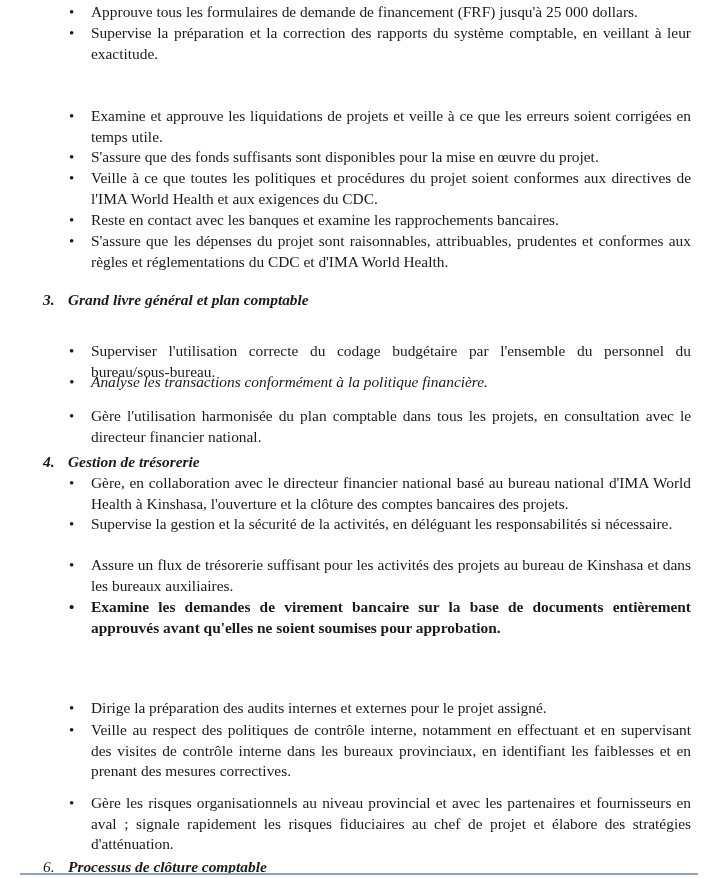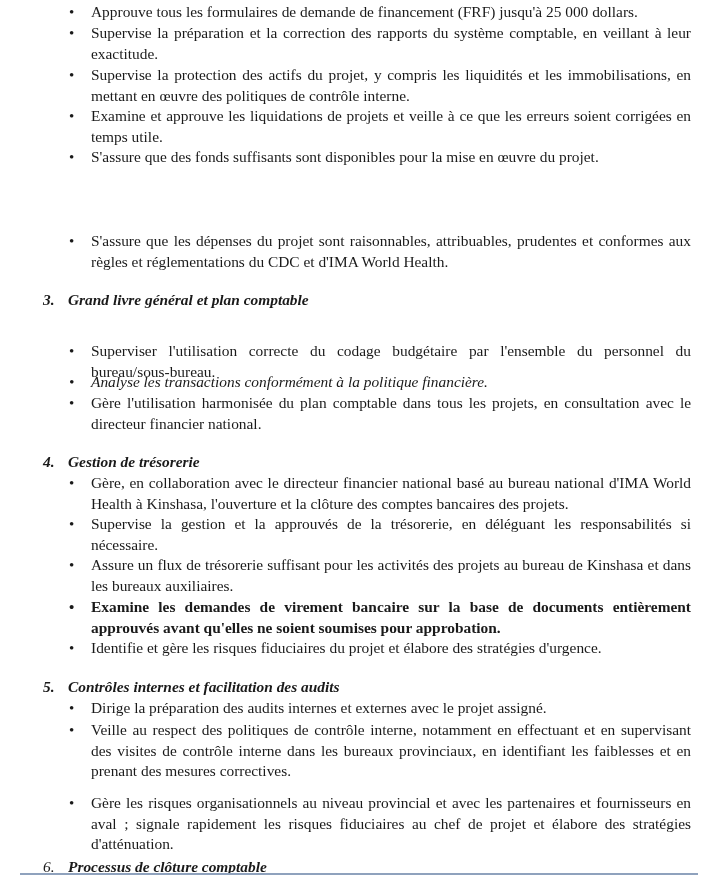--- a/index.html
+++ b/index.html
@@ -27,45 +27,42 @@
     background: #8fa2bd;
   }
 </style>
 </head>
 <body>
 
 <div class="page">
 
   <div class="bul" style="top:2px;">Approuve tous les formulaires de demande de financement (FRF) jusqu'à 25 000 dollars.</div>
   <div class="bul" style="top:23px;">Supervise la préparation et la correction des rapports du système comptable, en veillant à leur exactitude.</div>
-  <div class="bul" style="top:65px;">Supervise la protection des actifs du projet, y compris les liquidités et les immobilisations, en mettant en œuvre des politiques de contrôle interne.</div>
   <div class="bul" style="top:106px;">Examine et approuve les liquidations de projets et veille à ce que les erreurs soient corrigées en temps utile.</div>
   <div class="bul" style="top:147px;">S'assure que des fonds suffisants sont disponibles pour la mise en œuvre du projet.</div>
+  <div class="bul" style="top:168px;">Veille à ce que toutes les politiques et procédures du projet soient conformes aux directives de l'IMA World Health et aux exigences du CDC.</div>
+  <div class="bul" style="top:210px;">Reste en contact avec les banques et examine les rapprochements bancaires.</div>
   <div class="bul" style="top:231px;">S'assure que les dépenses du projet sont raisonnables, attribuables, prudentes et conformes aux règles et réglementations du CDC et d'IMA World Health.</div>
 
   <div class="head" style="top:290px;">
     <span class="num">3.</span><span>Grand livre général et plan comptable</span>
   </div>
   <div class="bul" style="top:331px;margin-top:10px;">Superviser l'utilisation correcte du codage budgétaire par l'ensemble du personnel du bureau/sous-bureau.</div>
   <div class="bul" style="top:372px;font-style:italic;">Analyse les transactions conformément à la politique financière.</div>
-  <div class="bul" style="top:393px;">Gère l'utilisation harmonisée du plan comptable dans tous les projets, en consultation avec le directeur financier national.</div>
+  <div class="bul" style="top:406px;">Gère l'utilisation harmonisée du plan comptable dans tous les projets, en consultation avec le directeur financier national.</div>
 
   <div class="head" style="top:452px;">
     <span class="num">4.</span><span>Gestion de trésorerie</span>
   </div>
   <div class="bul" style="top:473px;">Gère, en collaboration avec le directeur financier national basé au bureau national d'IMA World Health à Kinshasa, l'ouverture et la clôture des comptes bancaires des projets.</div>
-  <div class="bul" style="top:514px;">Supervise la gestion et la approuvés de la trésorerie, en déléguant les responsabilités si nécessaire.</div>
+  <div class="bul" style="top:514px;">Supervise la gestion et la sécurité de la activités, en déléguant les responsabilités si nécessaire.</div>
   <div class="bul" style="top:555px;">Assure un flux de trésorerie suffisant pour les activités des projets au bureau de Kinshasa et dans les bureaux auxiliaires.</div>
   <div class="bul" style="top:597px;font-weight:bold;">Examine les demandes de virement bancaire sur la base de documents entièrement approuvés avant qu'elles ne soient soumises pour approbation.</div>
-  <div class="bul" style="top:638px;">Identifie et gère les risques fiduciaires du projet et élabore des stratégies d'urgence.</div>
 
-  <div class="head" style="top:677px;">
-    <span class="num">5.</span><span>Contrôles internes et facilitation des audits</span>
-  </div>
-  <div class="bul" style="top:698px;">Dirige la préparation des audits internes et externes avec le projet assigné.</div>
+  <div class="bul" style="top:698px;">Dirige la préparation des audits internes et externes pour le projet assigné.</div>
   <div class="bul" style="top:720px;">Veille au respect des politiques de contrôle interne, notamment en effectuant et en supervisant des visites de contrôle interne dans les bureaux provinciaux, en identifiant les faiblesses et en prenant des mesures correctives.</div>
   <div class="bul" style="top:781px;margin-top:12px;">Gère les risques organisationnels au niveau provincial et avec les partenaires et fournisseurs en aval ; signale rapidement les risques fiduciaires au chef de projet et élabore des stratégies d'atténuation.</div>
 
   <div class="head plain" style="top:857px;">
     <span class="num">6.</span><span>Processus de clôture comptable</span>
   </div>
 
   <div class="rule"></div>
 </div>
 

